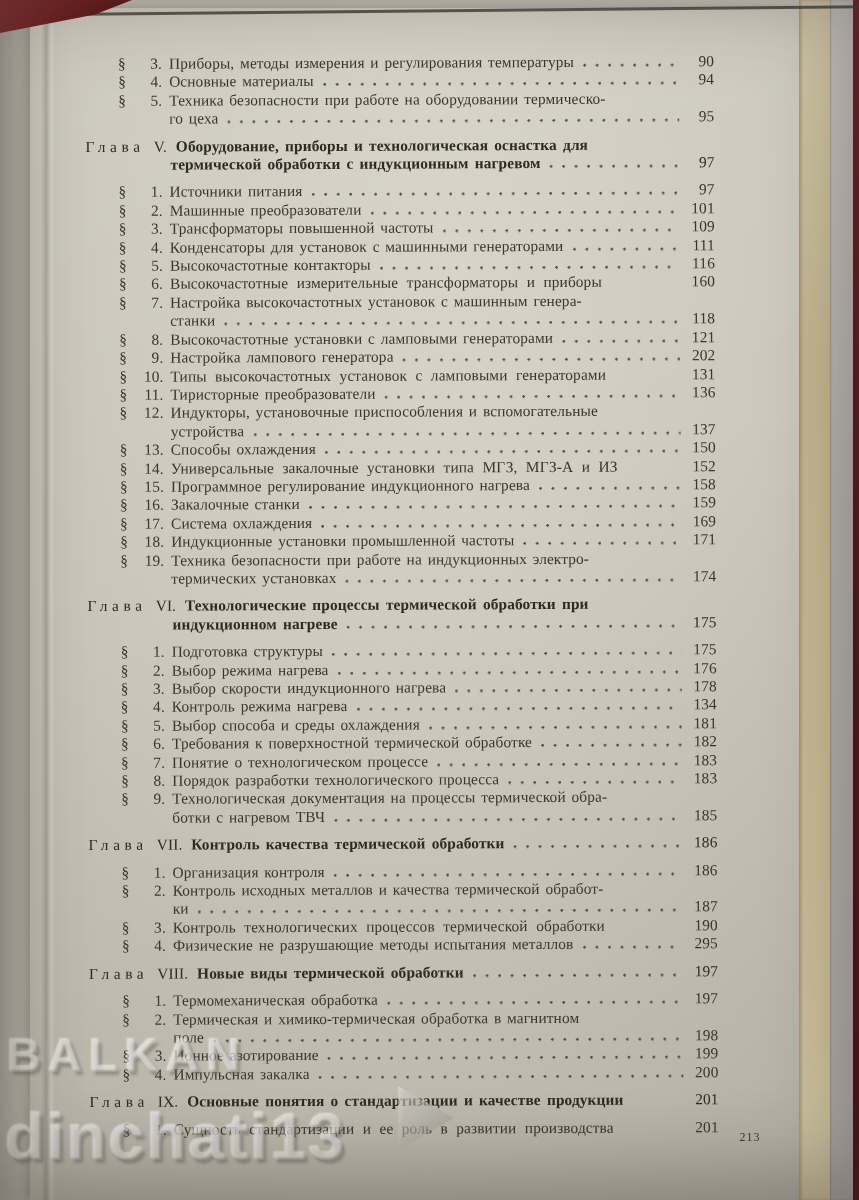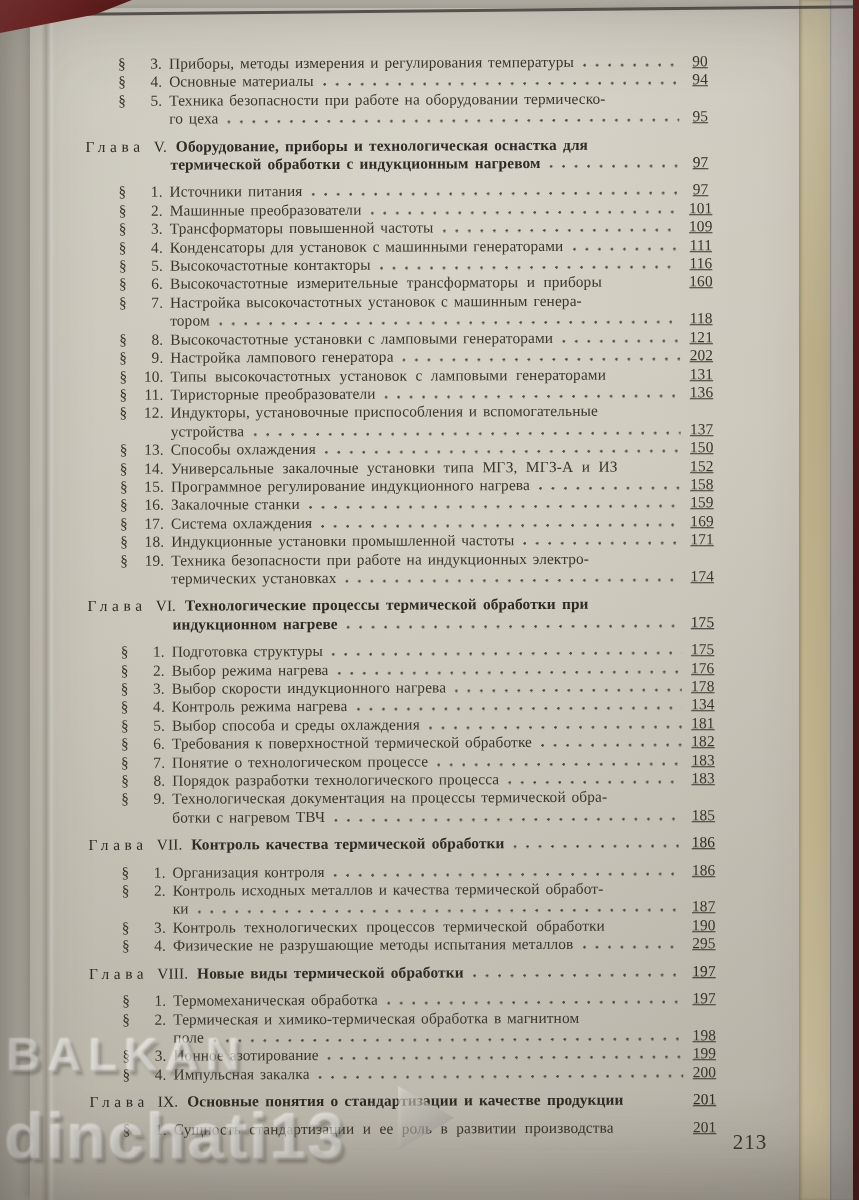--- a/index.html
+++ b/index.html
@@ -47,30 +47,30 @@
   .entry { margin-left:33px; }
   .lbl { flex:none; width:44px; display:inline-flex; justify-content:space-between; margin-right:7px; }
   .cont .tx, .entry .cont { margin-left:0; }
   .entry .cont { padding-left:51px; }
   .tx { white-space:nowrap; }
   .dots { flex:1 1 auto; min-width:6px; align-self:stretch; margin:0 7px 0 9px;
     background-image:radial-gradient(circle at 1.6px 1.6px, rgba(58,54,46,0.85) 1.15px, rgba(0,0,0,0) 1.6px);
     background-size:12.5px 3.4px; background-repeat:repeat-x;
     background-position:left calc(100% - 4px); }
   .dots.none { background:none; }
-  .pg { flex:none; min-width:28px; text-align:center; white-space:nowrap;text-decoration:underline; }
+  .pg { flex:none; min-width:28px; text-align:right; white-space:nowrap; }
   .stretch { word-spacing:4.5px; }
   .chapter { margin:9px 0 9px; color:#2e2a24; }
   .glava { letter-spacing:0.30em; margin-right:9px; }
   .roman { margin-right:9px; }
   .ch-title { font-weight:700; white-space:nowrap; word-spacing:2.2px; }
   .ch-cont { padding-left:85px; }
   
   .pageno { position:absolute; left:690px; top:1122px; width:60px; text-align:center;
-    font-size:21px; color:#3a362e; letter-spacing:1px; }
+    font-size:12px; color:#3a362e; letter-spacing:1px; }
   
   .wm { position:absolute; font-family:"Liberation Sans","DejaVu Sans",sans-serif; font-weight:700;
     color:rgba(206,202,194,0.22); z-index:6; pointer-events:none;
     text-shadow:-2px -2px 2px rgba(255,255,253,0.55), 2px 3px 3px rgba(88,84,77,0.40); }
   .wm-balkan   { left:-22px; top:1020px;  font-size:47px; letter-spacing:7px; }
   .wm-auction  { left:-28px; top:995px;  font-size:104px; letter-spacing:3px; }
   .wm-dinchati { left:-24px; top:1092px; font-size:65px; letter-spacing:2px; }
   .wm-triangle { position:absolute; left:368px; top:1078px; width:56px; height:64px; z-index:6;
     clip-path:polygon(0 0,100% 50%,0 100%);
     background:linear-gradient(135deg,rgba(225,222,214,0.45),rgba(120,116,108,0.35));
@@ -206,21 +206,21 @@
         </div>
         <div class="entry">
           <div class="row">
             <span class="lbl">
               <span class="para">§</span>
               <span class="no">7.</span>
             </span>
             <span class="tx">Настройка высокочастотных установок с машинным генера-</span>
           </div>
           <div class="row cont">
-            <span class="tx">тором</span>
+            <span class="tx">станки</span>
             <span class="dots"></span>
             <span class="pg">118</span>
           </div>
         </div>
         <div class="entry">
           <div class="row">
             <span class="lbl">
               <span class="para">§</span>
               <span class="no">8.</span>
             </span>

